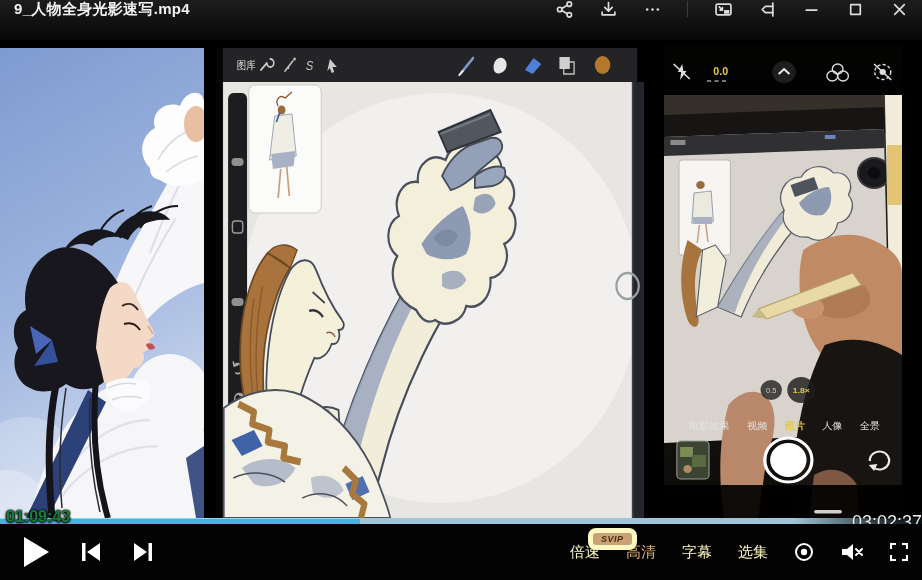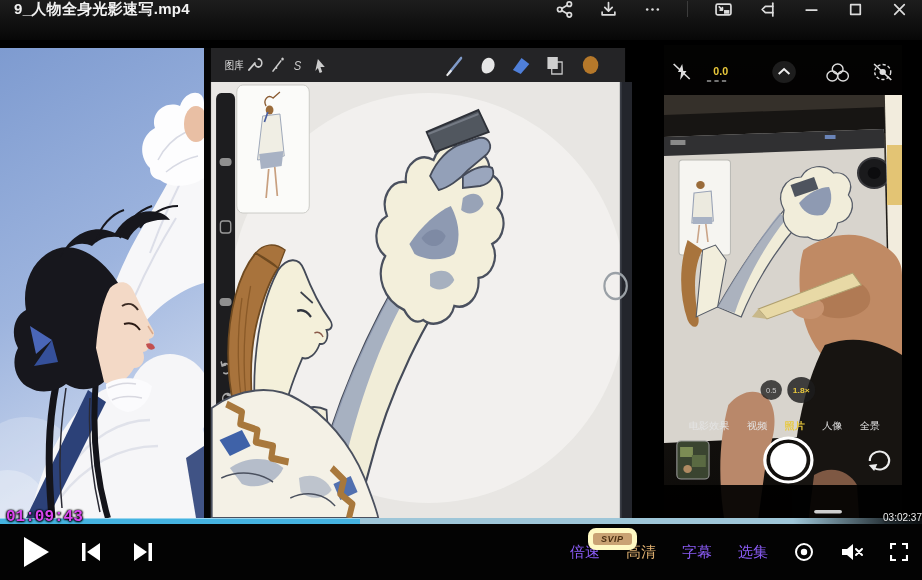--- a/index.html
+++ b/index.html
@@ -15,43 +15,43 @@
   .tb-icons { margin-left:auto; display:flex; align-items:center; gap:26px; }
   .tb-btn { width:18px; height:18px; display:flex; align-items:center; justify-content:center; cursor:pointer; }
   .tb-btn svg { width:17px; height:17px; stroke:#dcdcdc; fill:none; stroke-width:1.6; stroke-linecap:round; stroke-linejoin:round; }
   .tb-sep { width:1px; height:16px; background:#3c3c3c; }
 
   
   .video { position:absolute; top:40px; left:0; width:922px; height:484px; background:#000; z-index:1; }
   .pane { position:absolute; }
   .pane svg { display:block; width:100%; height:100%; }
   .pane-photo { left:0; top:8px; width:204px; height:470px; }
-  .pane-ipad  { left:204px; top:8px; width:428px; height:470px; }
+  .pane-ipad  { left:216px; top:8px; width:428px; height:470px; }
   .pane-phone { left:664px; top:5px; width:238px; height:473px; }
   svg text { font-family:"Liberation Sans", sans-serif; }
 
   
   .progress { position:absolute; left:0; top:478px; width:100%; height:6px; z-index:20; cursor:pointer; }
   .progress-track { position:absolute; inset:0;
     background:linear-gradient(to right,#9ec6d8 0%,#9ec6d8 86%,rgba(110,140,155,.38) 96%,rgba(60,80,90,.2) 100%); }
   .progress-played { position:absolute; left:0; top:0; bottom:0; width:39%;
     background:#45b3e0; box-shadow:inset 0 1px 0 rgba(255,255,255,.45); }
-  .time-current { position:absolute; left:6px; top:468px; font-size:16px; font-weight:bold; color:#d946ef;
-    text-shadow:0 1px 2px #000,1px 0 2px #000,-1px 0 2px #000; z-index:21;font-family:Liberation Mono, monospace; }
-  .time-total { position:absolute; right:0; top:472px; font-size:10px; color:#eee;
+  .time-current { position:absolute; left:6px; top:468px; font-size:16px; font-weight:bold; color:#15803d;
+    text-shadow:0 1px 2px #000,1px 0 2px #000,-1px 0 2px #000; z-index:21; }
+  .time-total { position:absolute; right:0; top:472px; font-size:18px; color:#eee;
     text-shadow:0 1px 2px #000; z-index:21; }
 
   
   .controls { position:absolute; left:0; top:524px; width:100%; height:56px; background:#030303;
     display:flex; align-items:center; z-index:30; }
   .left-ctls { display:flex; align-items:center; gap:30px; padding-left:22px; }
   .ctl-btn { display:flex; align-items:center; justify-content:center; cursor:pointer; }
   .ctl-btn svg { display:block; }
   .right-ctls { margin-left:auto; display:flex; align-items:center; gap:26px; padding-right:14px; }
-  .ctl-label { font-size:15px; color:#8b5cf6; cursor:pointer; white-space:nowrap; }
+  .ctl-label { font-size:15px; color:#fef9c3; cursor:pointer; white-space:nowrap; }
   .gold { color:#dfb071;text-align:center; }
   .speed-wrap { position:relative; }
   .svip { position:absolute; top:-15px; left:18px; background:#c9a273; color:#4a2f12;
     font-size:9px; font-weight:bold; font-style:italic; padding:1px 8px; border-radius:8px;
     border:5px solid #fef9c3; letter-spacing:.5px; }
 </style>
 </head>
 <body>
 
 <div class="window">

